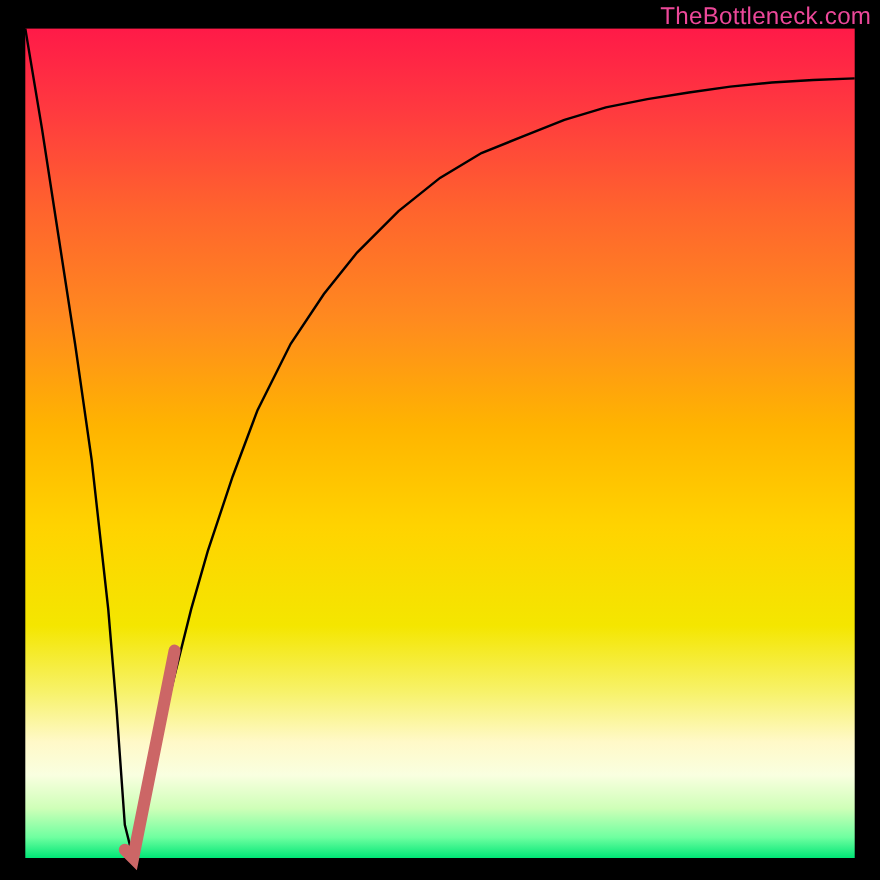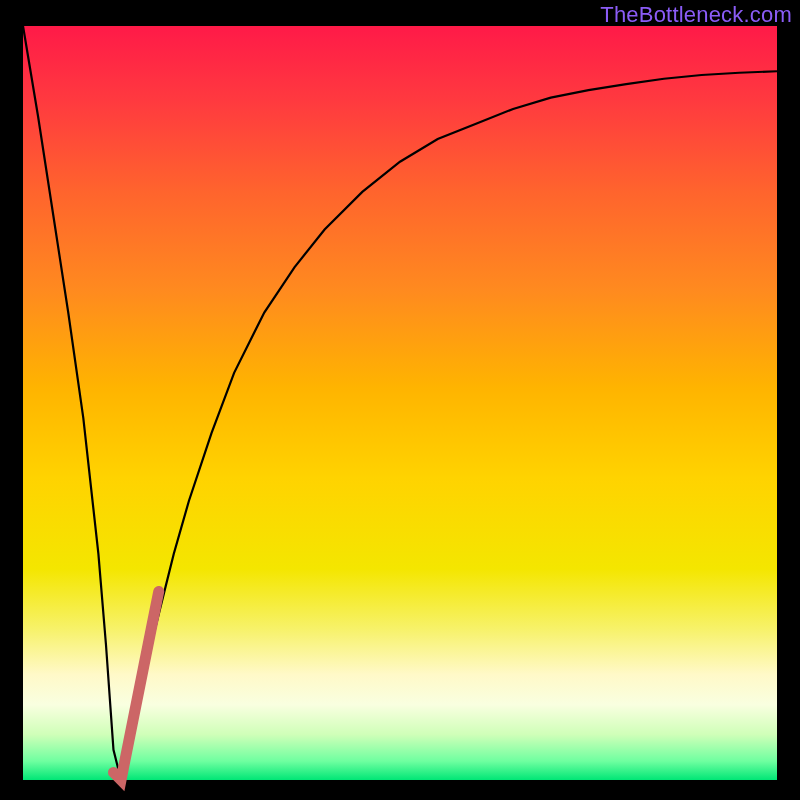--- a/index.html
+++ b/index.html
@@ -17,21 +17,21 @@
   }
   svg {
     display: block;
   }
   .attribution {
     position: absolute;
     top: 2px;
     right: 8px;
     font-family: Arial, Helvetica, sans-serif;
     font-size: 22px;
-    color: #8b5cf6;
+    color: #ec4899;
     letter-spacing: 0.2px;
     user-select: none;
   }
 </style>
 </head>
 <body>
 
 <div class="stage">
   <svg id="svg-root" width="800" height="800" viewBox="0 0 800 800">
     <defs>

